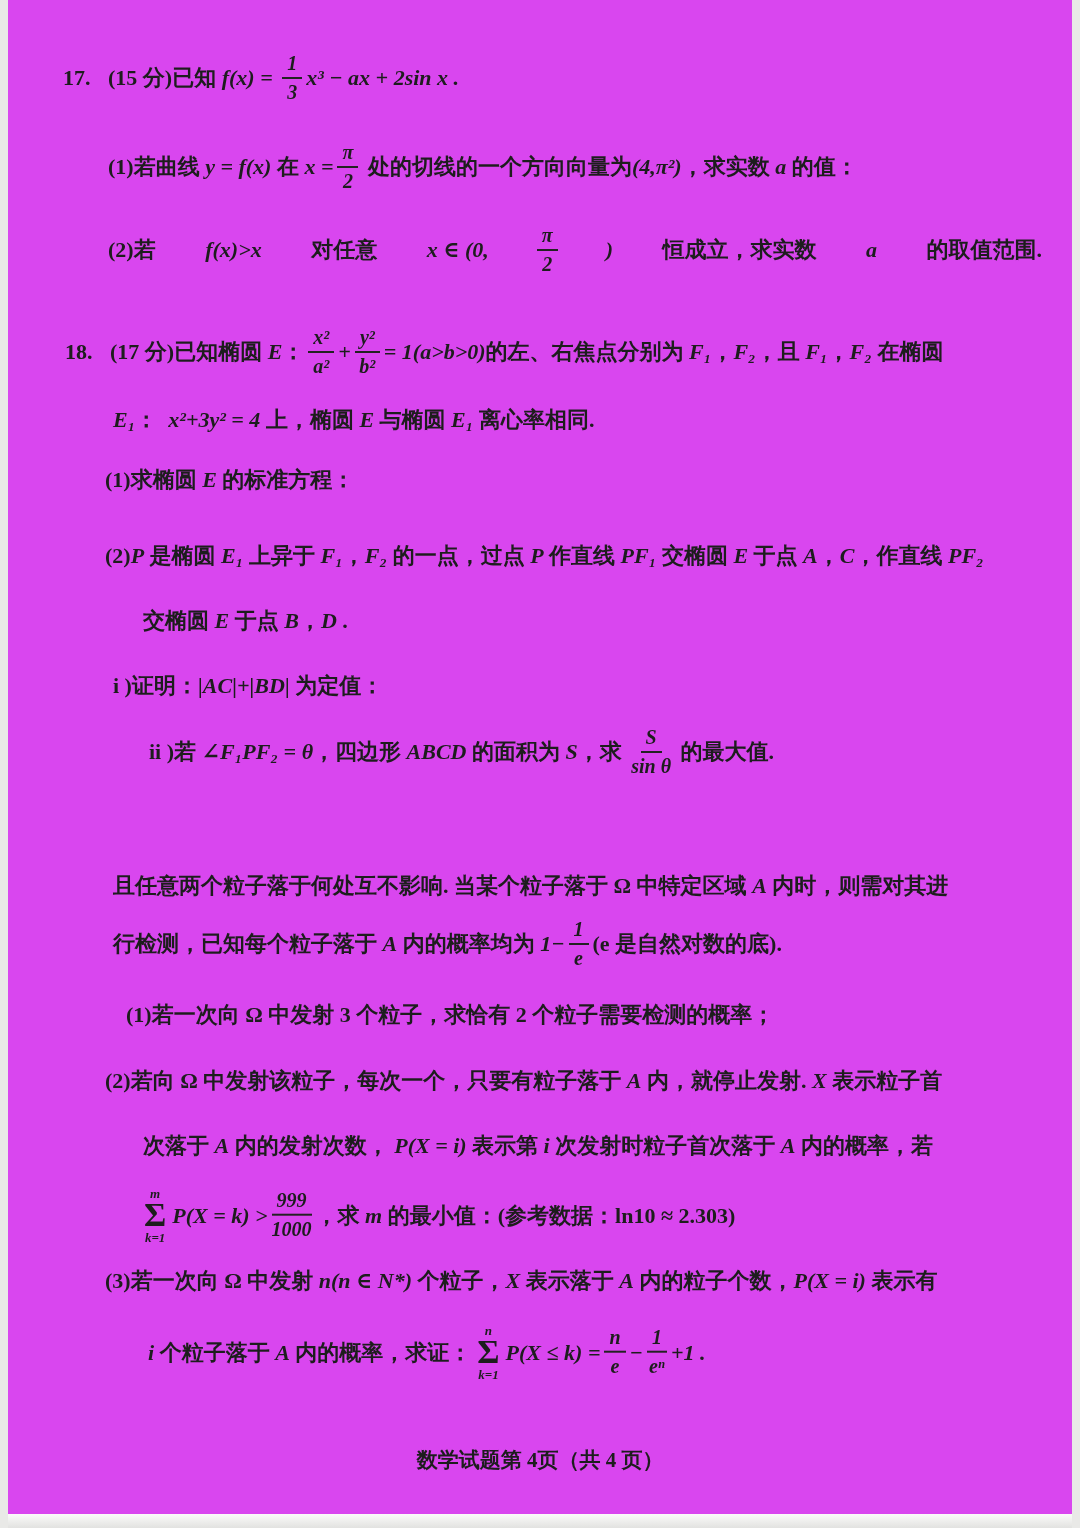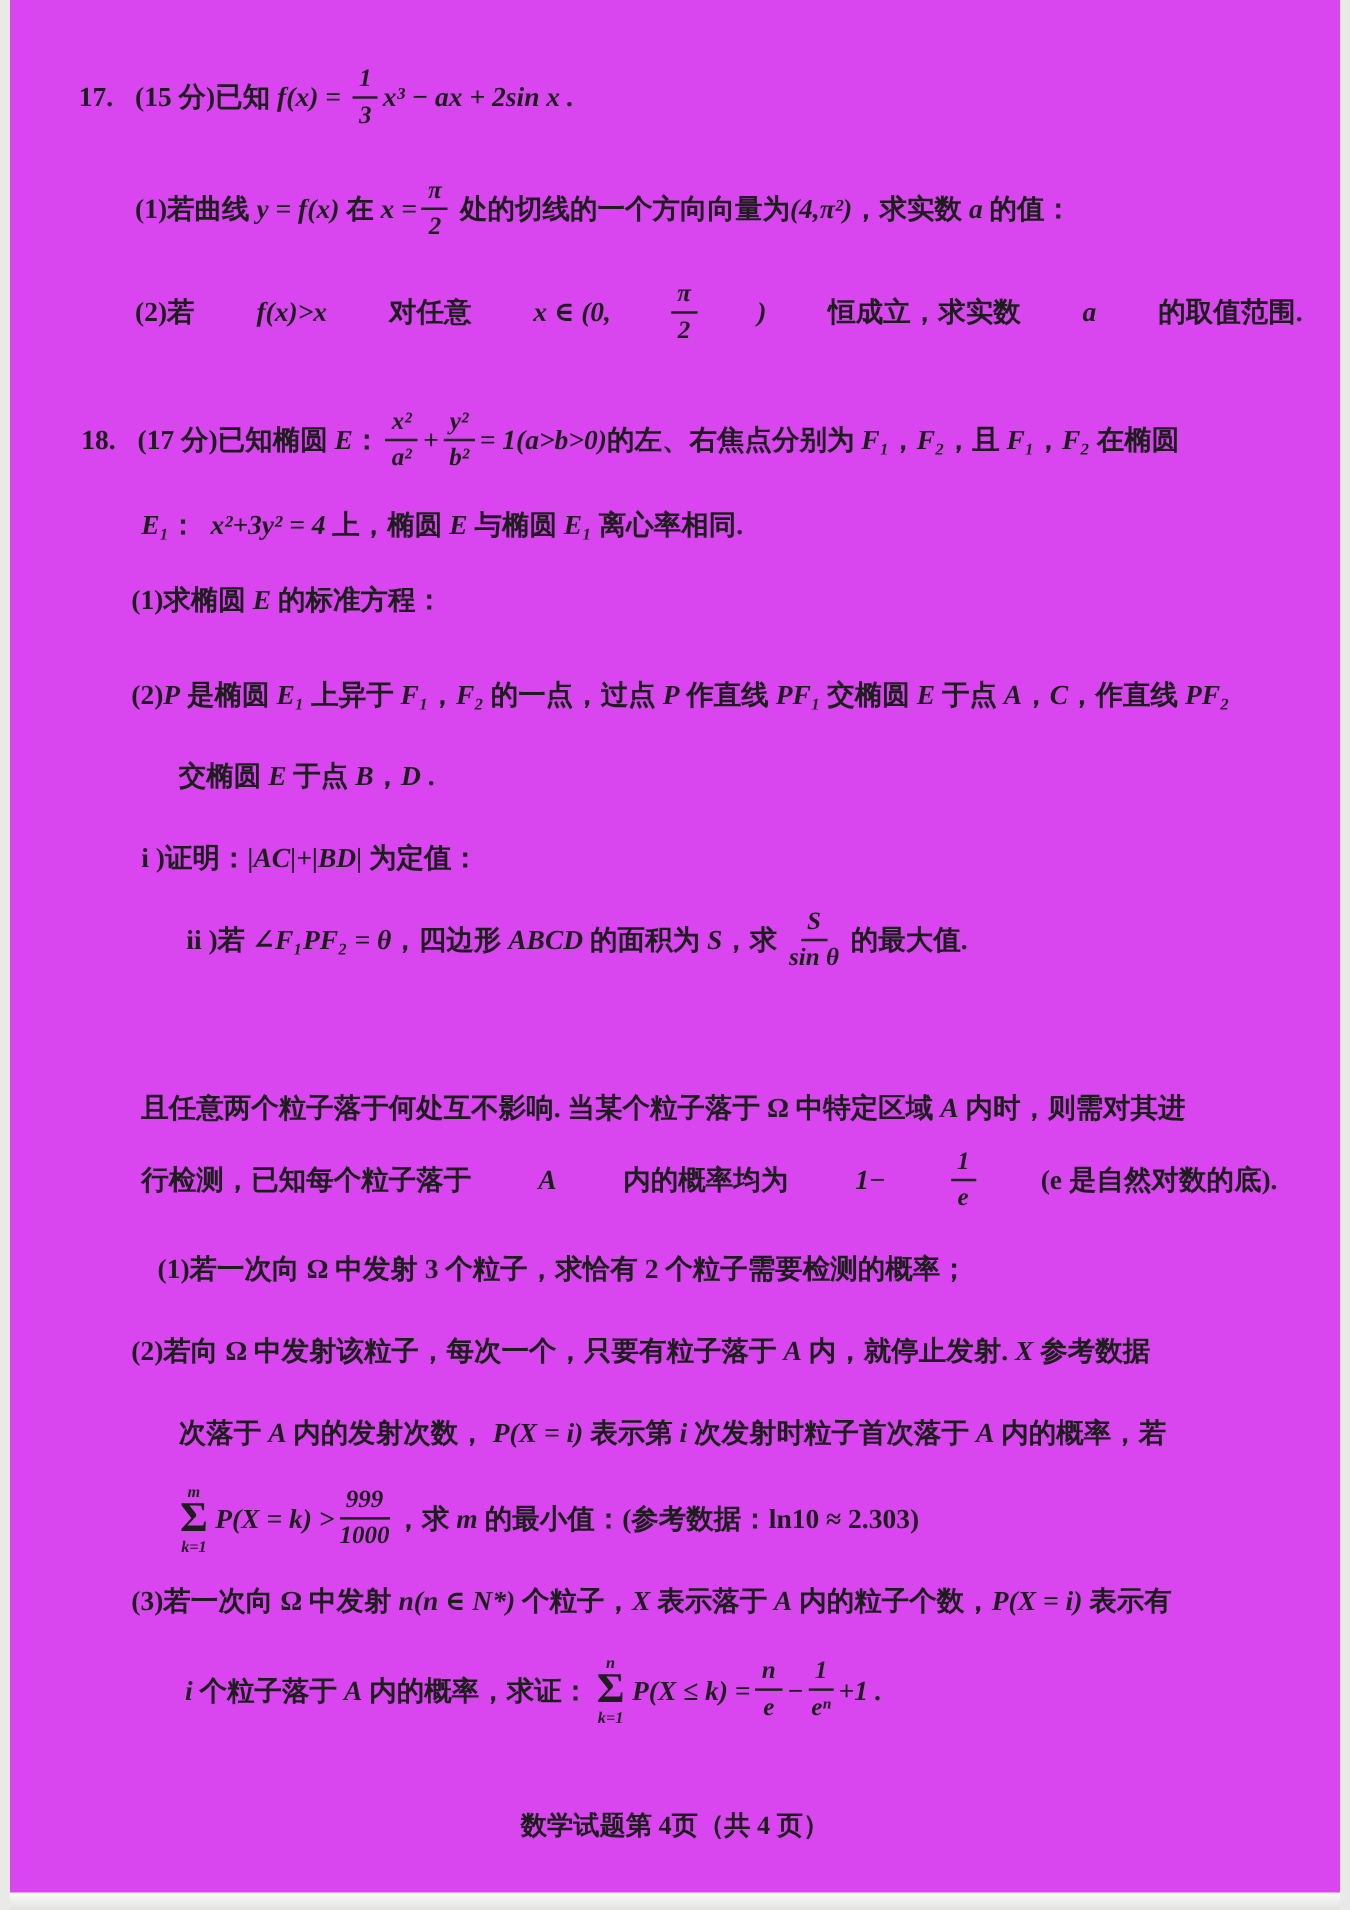--- a/index.html
+++ b/index.html
@@ -191,42 +191,42 @@
     <span class="t"> 的最大值.</span>
   </div>
 
 
   <div class="line" style="left:105px;top:886px;">
     <span class="t">且任意两个粒子落于何处互不影响. 当某个粒子落于 Ω 中特定区域 </span>
     <span class="m">A</span>
     <span class="t"> 内时，则需对其进</span>
   </div>
 
-  <div class="line" style="left:105px;top:944px;gap:48px;">
+  <div class="line" style="left:105px;top:944px;">
     <span class="t">行检测，已知每个粒子落于 </span>
     <span class="m">A</span>
     <span class="t"> 内的概率均为 </span>
     <span class="m">1−</span>
     <span class="frac">
       <span class="fn">1</span>
       <span class="fd">e</span>
     </span>
     <span class="t">(e 是自然对数的底).</span>
   </div>
 
   <div class="line" style="left:97px;top:1015px;margin-left:21px;">
     <span class="t">(1)若一次向 Ω 中发射 3 个粒子，求恰有 2 个粒子需要检测的概率；</span>
   </div>
 
   <div class="line" style="left:97px;top:1081px;align-items:center;">
     <span class="t">(2)若向 Ω 中发射该粒子，每次一个，只要有粒子落于 </span>
     <span class="m">A</span>
     <span class="t"> 内，就停止发射. </span>
     <span class="m">X</span>
-    <span class="t"> 参考数据</span>
+    <span class="t"> 表示粒子首</span>
   </div>
 
   <div class="line" style="left:135px;top:1146px;">
     <span class="t">次落于 </span>
     <span class="m">A</span>
     <span class="t"> 内的发射次数， </span>
     <span class="m">P(X = i)</span>
     <span class="t"> 表示第 </span>
     <span class="m">i</span>
     <span class="t"> 次发射时粒子首次落于 </span>

